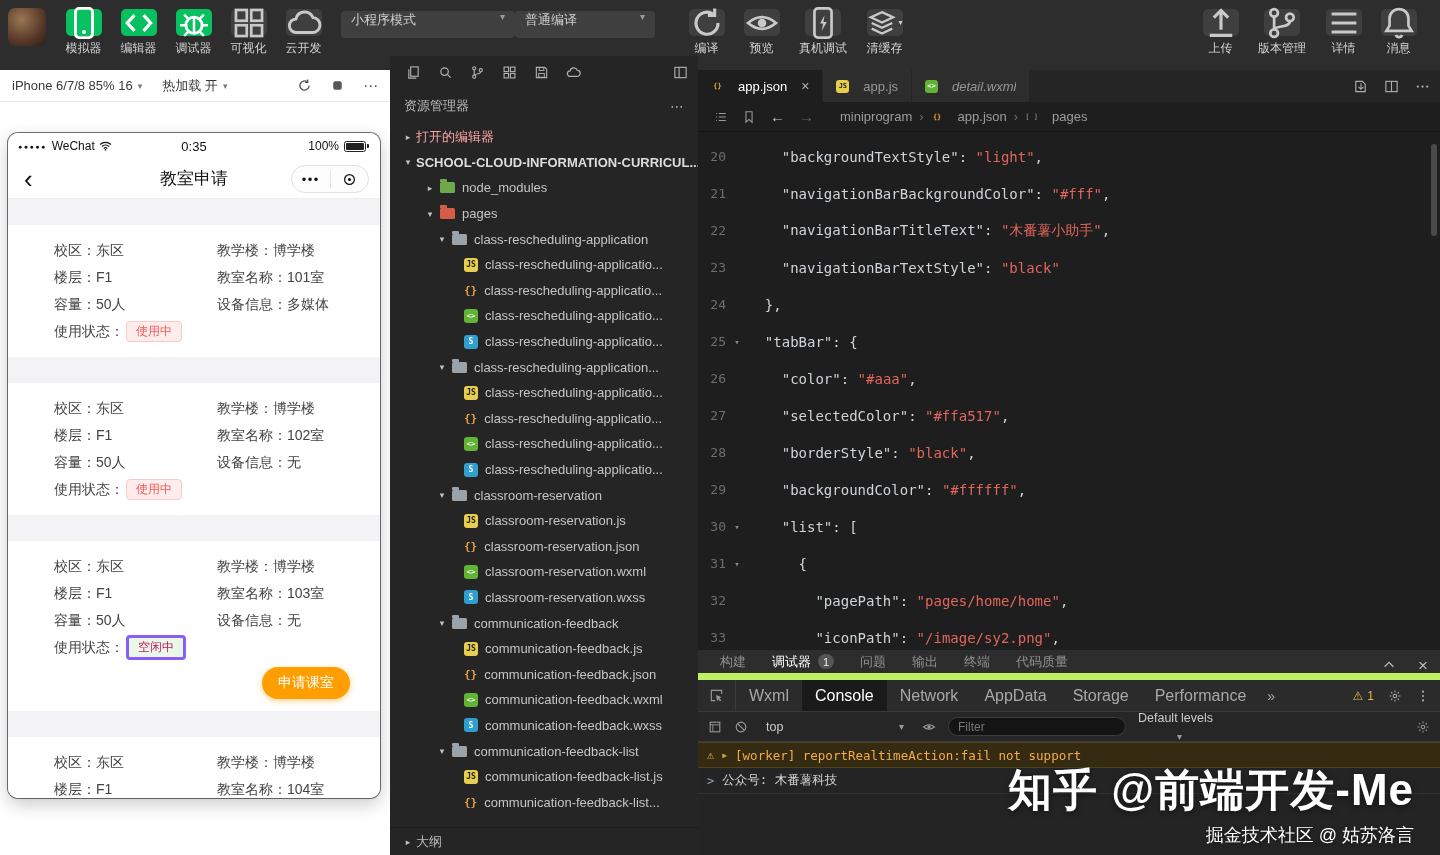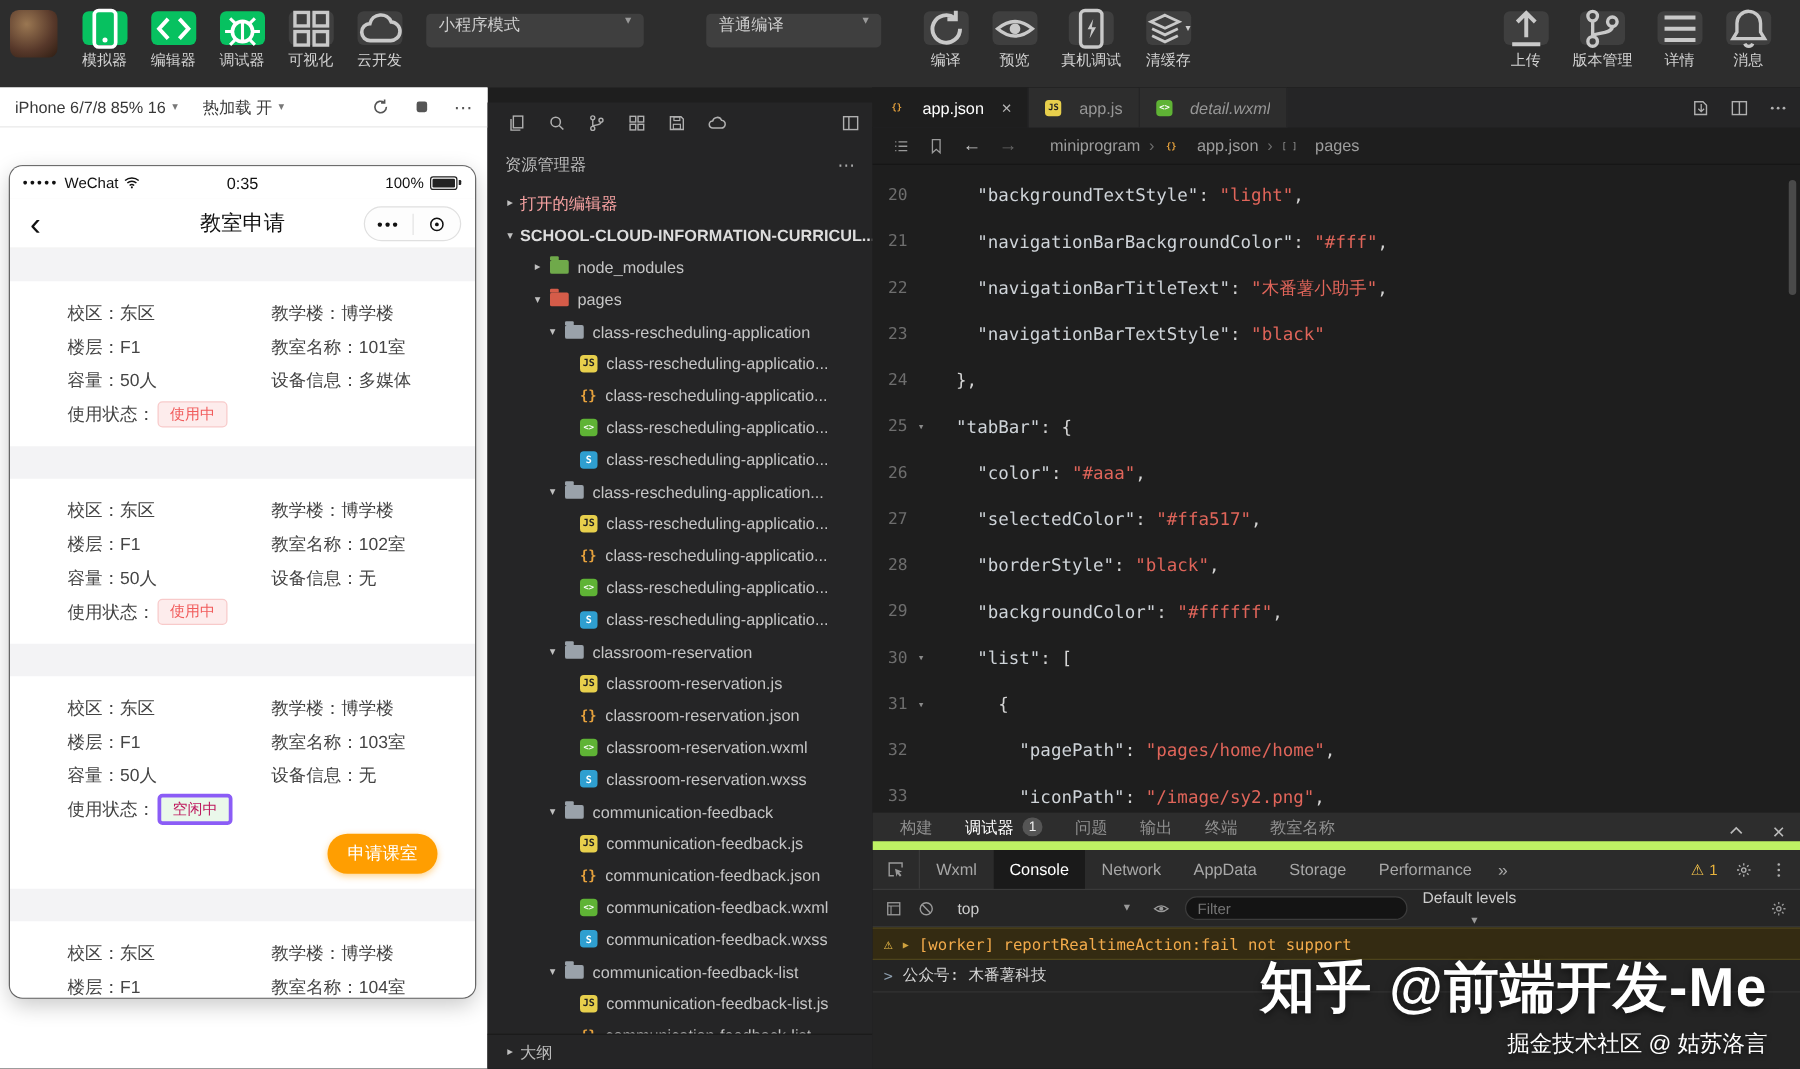--- a/index.html
+++ b/index.html
@@ -55,21 +55,21 @@
 .card{background:#fff;padding:12px 0 12px;margin-bottom:26px;}
 .card.partial{margin-bottom:0;}
 .crow{display:flex;height:27px;align-items:center;font-size:14px;color:#444;padding-left:46px;}
 .crow .c1{width:163px;flex:none;}
 .badge{font-size:12px;padding:2px 9px;border-radius:4px;margin-left:2px;line-height:1.3;}
 .badge.busy{color:#f15b5b;background:#fdecec;border:1px solid #f8caca;}
 .badge.free{color:#be185d;background:#eaf8ea;border:3px solid #8b5cf6;}
 .apply{display:block;margin:6px 30px 0 auto;background:#ff9e01;color:#fff;border:none;border-radius:17px;font-size:14px;padding:7px 16px;cursor:pointer;box-shadow:0 2px 6px rgba(255,158,1,.45);font-family:inherit;}
 
 
-#explorer{position:absolute;top:82px;left:390px;width:308px;bottom:0;background:#252526;color:#c5c5c5;overflow:hidden;}
+#explorer{position:absolute;top:56px;left:390px;width:308px;bottom:0;background:#252526;color:#c5c5c5;overflow:hidden;}
 #exp-icons{height:32px;display:flex;align-items:center;gap:17px;padding:0 10px 0 16px;color:#b0b0b0;}
 #exp-icons .icon{cursor:pointer;}
 #exp-icons .icon svg{width:15px;height:15px;}
 .right-icon{margin-left:auto;}
 #exp-title-row{height:36px;display:flex;align-items:center;padding:0 14px;font-size:13px;color:#bbb;}
 #exp-title-row .more{margin-left:auto;font-size:14px;color:#aaa;cursor:pointer;}
 #tree{position:absolute;top:68px;bottom:28px;left:0;right:0;overflow:hidden;font-size:13px;}
 .trow{height:25.6px;display:flex;align-items:center;white-space:nowrap;overflow:hidden;cursor:pointer;}
 .trow.sect{padding-left:10px;}
 .trow.d1{padding-left:32px;}
@@ -126,21 +126,21 @@
 #ptabs{height:30px;background:#2d2d2d;display:flex;align-items:center;padding-left:22px;gap:26px;font-size:13px;color:#8f8f8f;position:relative;border-bottom:7px solid #bef264;}
 .ptab{display:inline-flex;align-items:center;cursor:pointer;}
 .ptab.active{color:#fff;}
 .pbadge{display:inline-flex;min-width:16px;height:15px;border-radius:8px;background:#555;color:#eee;font-size:11px;align-items:center;justify-content:center;padding:0 4px;margin-left:7px;}
 .ptab-actions{position:absolute;right:12px;top:0;height:30px;display:flex;align-items:center;gap:22px;color:#bbb;}
 .ptab-actions .icon svg{width:14px;height:14px;}
 .px{font-size:17px;cursor:pointer;line-height:1;}
 #dtrow{height:32px;background:#2b2b2b;display:flex;align-items:stretch;border-bottom:1px solid #3a3a3a;position:relative;}
 .inspect-btn{width:38px;display:flex;align-items:center;justify-content:center;color:#9a9a9a;border-right:1px solid #3a3a3a;cursor:pointer;}
 .inspect-btn svg{width:15px;height:15px;}
-.dtab{display:flex;align-items:center;padding:0 13px;font-size:13px;color:#a8a8a8;cursor:pointer;}
+.dtab{display:flex;align-items:center;padding:0 13px;font-size:16px;color:#a8a8a8;cursor:pointer;}
 .dtab.active{background:#1a1a1a;color:#fff;}
 .dtab.overflow{font-size:14px;padding:0 8px;}
 .dt-actions{position:absolute;right:10px;top:0;height:32px;display:flex;align-items:center;gap:14px;color:#b0b0b0;}
 .dt-actions .icon svg{width:14px;height:14px;}
 .warncount{color:#e8b33c;font-size:12px;display:inline-flex;align-items:center;gap:4px;cursor:pointer;}
 .warn-ico{color:#f2c14a;font-size:12px;}
 #conbar{height:30px;display:flex;align-items:center;gap:12px;padding:0 10px;border-bottom:1px solid #3a3a3a;background:#262626;}
 #conbar .icon{color:#9a9a9a;cursor:pointer;}
 #conbar .icon svg{width:14px;height:14px;}
 .context-dd{width:150px;display:inline-flex;justify-content:space-between;align-items:center;font-size:12.5px;color:#ccc;padding:0 6px;cursor:pointer;}
@@ -209,21 +209,21 @@
             <path d="M4.6 12.2a3 3 0 0 1-.2-6A4 4 0 0 1 12 5.6a3.2 3.2 0 0 1-.4 6.6z" fill="none" stroke="currentColor" stroke-width="1.3"></path>
           </svg>
         </div>
         <div class="lbl">云开发</div>
       </div>
     </div>
   <div class="dd" style="width:174px;margin-left:10px">
     <span>小程序模式</span>
       <span class="caret">▾</span>
   </div>
-  <div class="dd" style="width:140px;margin-left:50px">
+  <div class="dd" style="width:140px;">
     <span>普通编译</span>
       <span class="caret">▾</span>
   </div>
   <div id="actions">
       <div class="tbtn">
         <div class="ibox">
           <svg viewBox="0 0 16 16">
             <path d="M12.9 8A4.9 4.9 0 1 1 11 4.2" fill="none" stroke="currentColor" stroke-width="1.4"></path>
             <path d="M11.4 1.6v3h-3" fill="none" stroke="currentColor" stroke-width="1.4"></path>
           </svg>
@@ -747,21 +747,21 @@
       <span class="ptab">
         <span>问题</span>
       </span>
       <span class="ptab">
         <span>输出</span>
       </span>
       <span class="ptab">
         <span>终端</span>
       </span>
       <span class="ptab">
-        <span>教室名称</span>
+        <span>代码质量</span>
       </span>
       <span class="ptab-actions">
         <span class="icon">
           <svg viewBox="0 0 16 16">
             <path d="M3 10l5-5 5 5" fill="none" stroke="currentColor" stroke-width="1.5"></path>
           </svg>
         </span>
         <span class="px">×</span>
       </span>
     </div>

